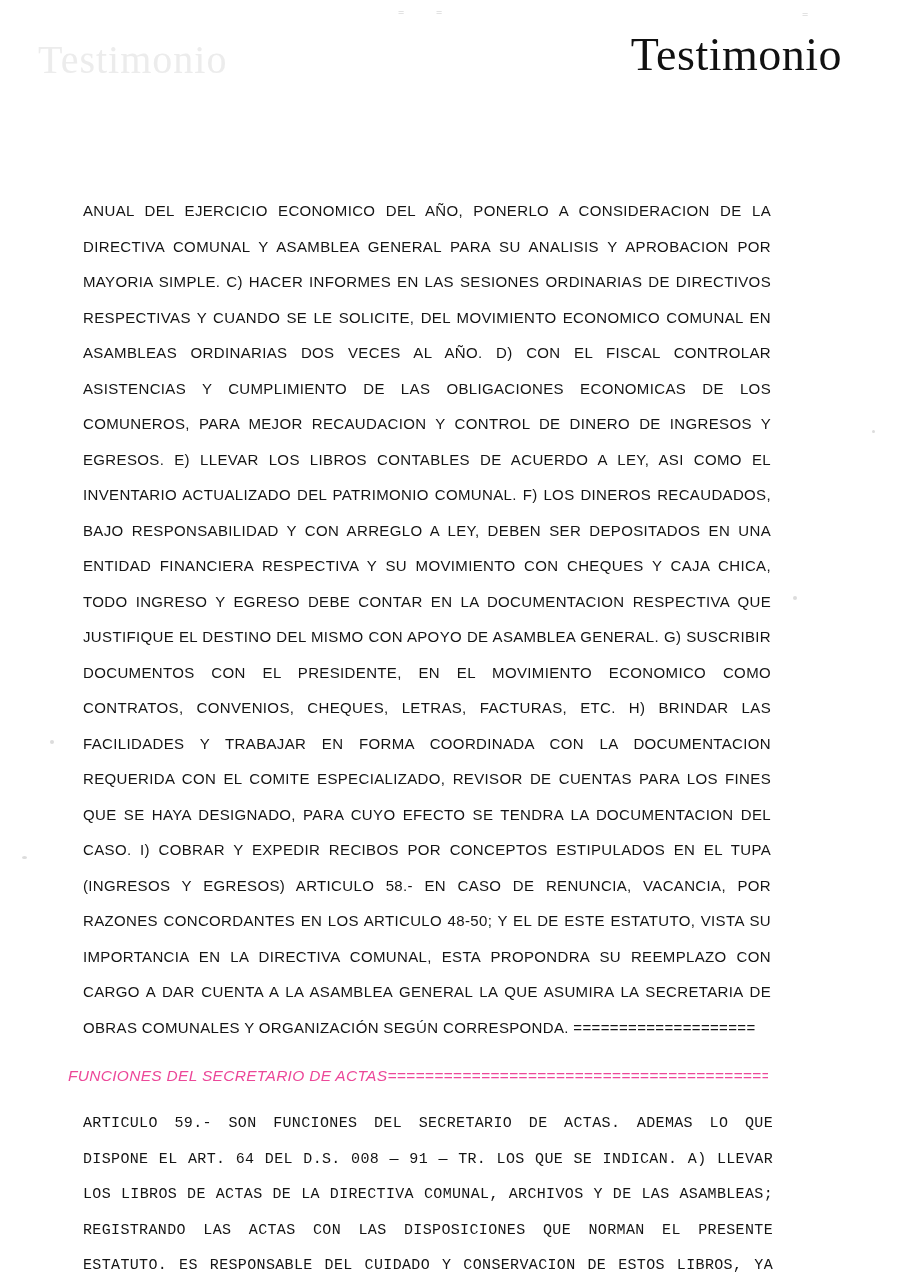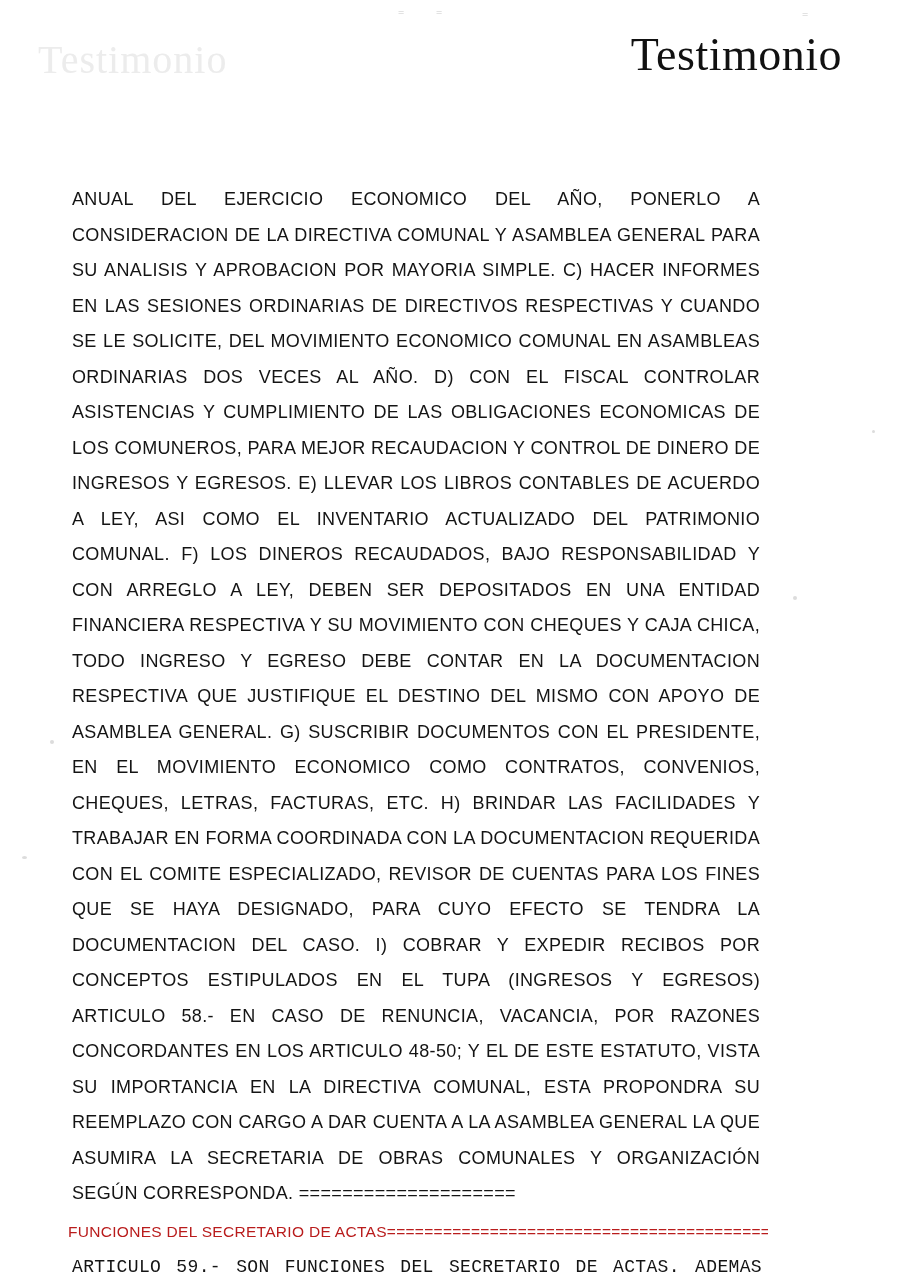--- a/index.html
+++ b/index.html
@@ -60,39 +60,40 @@
   }
 
   .doc-body {
     position: absolute;
     left: 68px;
     top: 178px;
     width: 770px;
   }
 
   .para {
-    font-size: 18px;
+    font-size: 15px;
     line-height: 35.5px;
     text-align: justify;
     letter-spacing: 0.35px;
-    margin: 4px;
+    margin: 15px;
     color: #141414;
   }
   .para.block-1 { width: 688px; }
   .para.block-2 { width: 690px; }
 
   .heading-line {
     font-size: 15.5px;
     line-height: 32px;
     letter-spacing: 0.3px;
-    color: #b91c1c;
-    margin: 4px 0 2px 0;
+    color: #ec4899;
+    margin: 4px 0 14px 0;
     white-space: nowrap;
     width: 700px;
     overflow: hidden;
+    font-style: italic;
   }
 
   .para.block-2 {
     margin-top: 2px;
     font-family: Liberation Mono, monospace;
   }
 
   
   .speck {
     position: absolute;

